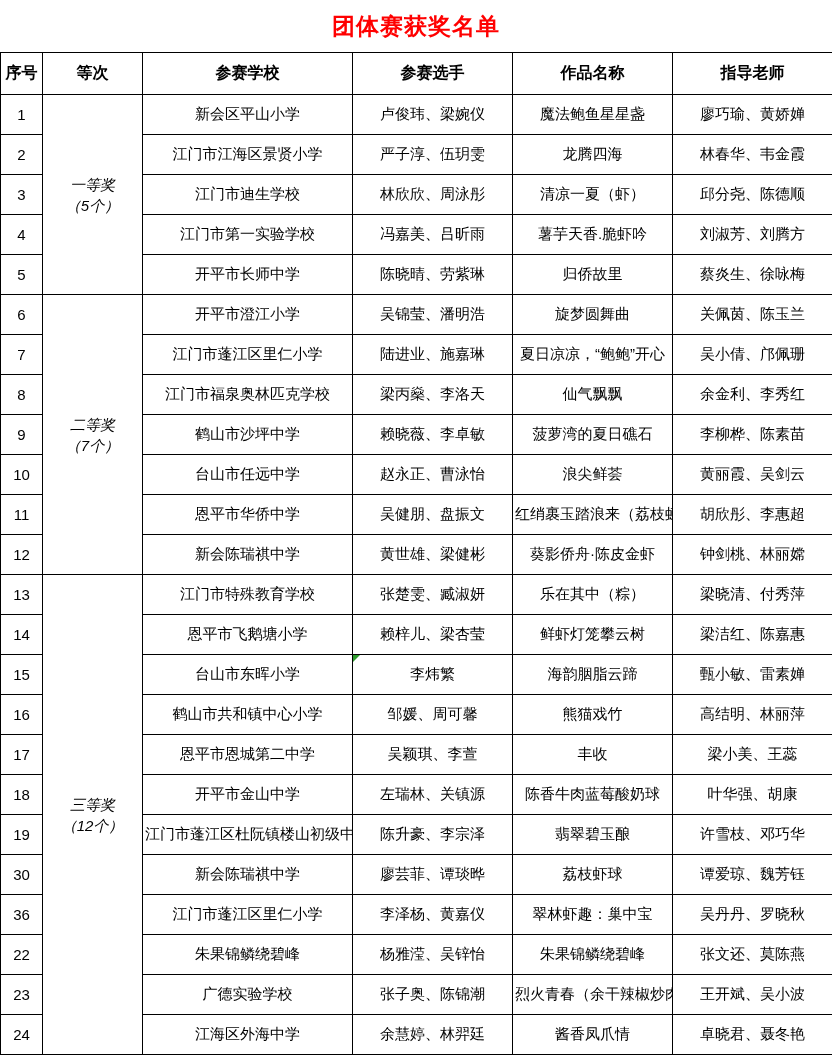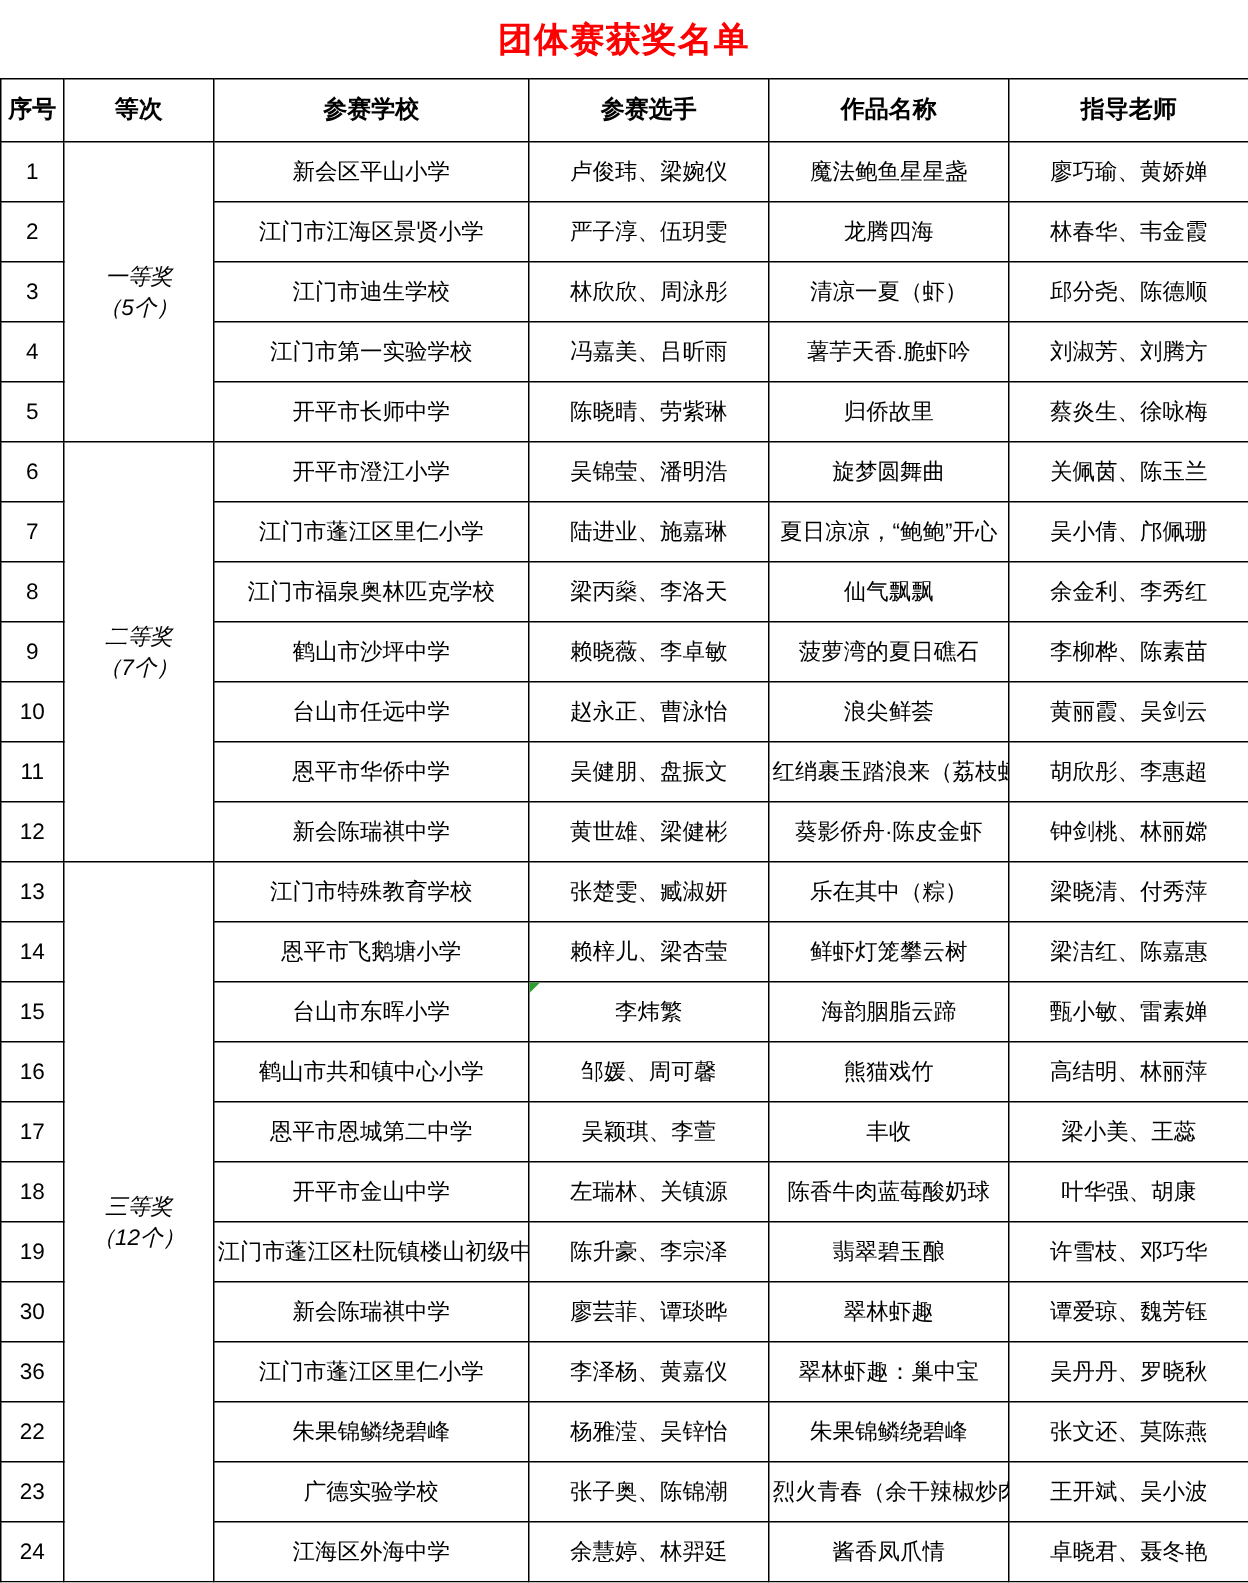--- a/index.html
+++ b/index.html
@@ -197,21 +197,21 @@
         <td>19</td>
         <td class="cell-small">江门市蓬江区杜阮镇楼山初级中学</td>
         <td>陈升豪、李宗泽</td>
         <td>翡翠碧玉酿</td>
         <td>许雪枝、邓巧华</td>
       </tr>
       <tr>
         <td>30</td>
         <td>新会陈瑞祺中学</td>
         <td>廖芸菲、谭琰晔</td>
-        <td>翠林虾趣</td>
+        <td>荔枝虾球</td>
         <td>谭爱琼、魏芳钰</td>
       </tr>
       <tr>
         <td>36</td>
         <td>江门市蓬江区里仁小学</td>
         <td>李泽杨、黄嘉仪</td>
         <td>翠林虾趣：巢中宝</td>
         <td>吴丹丹、罗晓秋</td>
       </tr>
       <tr>

